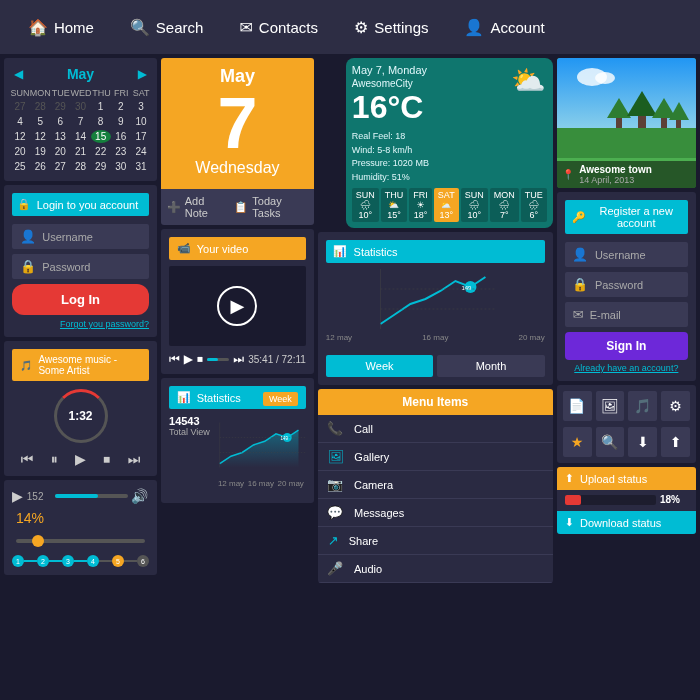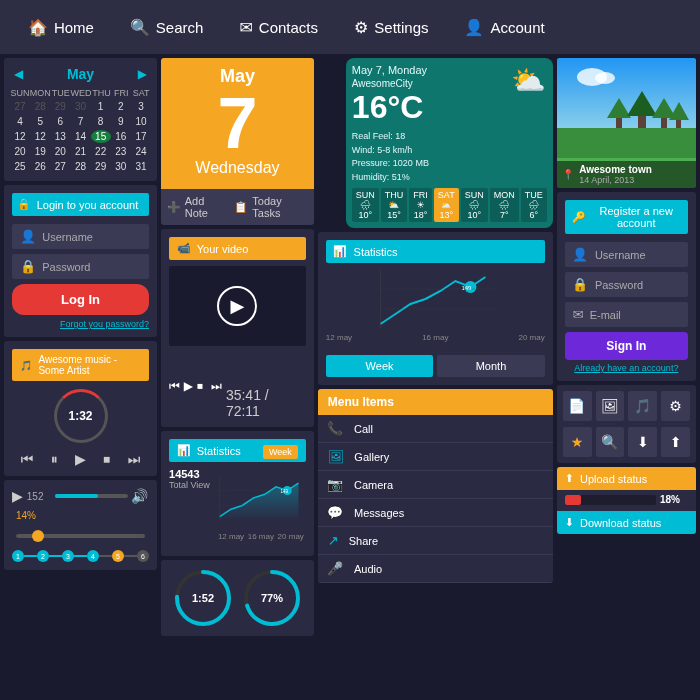--- a/index.html
+++ b/index.html
@@ -221,21 +221,21 @@
       display: flex;
       align-items: center;
       justify-content: center;
       cursor: pointer;
       font-size: 18px;
     }
     .video-controls { display: flex; align-items: center; gap: 4px; font-size: 10px; }
     .vid-ctrl-icon { font-size: 12px; cursor: pointer; }
     .vid-progress { flex: 1; height: 3px; background: #555; border-radius: 2px; position: relative; }
     .vid-progress-fill { height: 100%; background: #00bcd4; width: 49%; border-radius: 2px; }
-    .vid-time { font-size: 14px; color: #ccc; margin-top: 35px; }
+    .vid-time { font-size: 10px; color: #ccc; }
 
     
     .stats-widget {
       background: #2a2a42;
       padding: 8px;
       border-radius: 3px;
     }
     .stats-title-row {
       background: #00bcd4;
       padding: 5px 8px;
@@ -360,20 +360,21 @@
       align-items: center;
     }
     .circ-timer { text-align: center; }
     .circ-timer svg { display: block; margin: 0 auto; }
 
     
     .menu-widget {
       background: #2a2a42;
       border-radius: 3px;
       overflow: hidden;
+      text-align: center;
     }
     .menu-header {
       background: #f5a623;
       padding: 6px 10px;
       font-size: 12px;
       font-weight: bold;
     }
     .menu-item {
       display: flex;
       align-items: center;
@@ -625,21 +626,21 @@
     <div class="bottom-controls">
       <div class="progress-row">
         <span class="progress-icon">▶</span>
         <span style="font-size:10px;color:#aaa;min-width:24px;">152</span>
         <div class="progress-track">
           <div class="progress-fill" style="width:60%"></div>
         </div>
         <span class="progress-icon">🔊</span>
       </div>
       <div style="padding: 0 4px;">
-        <div style="font-size:10px;color:#f5a623;margin-bottom:3px;">14%</div>
+        <div style="font-size:14px;color:#f5a623;margin-bottom:3px;">14%</div>
         <input type="range" class="custom-slider" value="14" style="">
       </div>
       <div class="step-row">
         <div class="step-dot active">
             <span style="font-size:7px">1</span>
           </div>
         <div class="step-line active"></div>
         <div class="step-dot active">
             <span style="font-size:7px">2</span>
           </div>
@@ -737,36 +738,20 @@
           </svg>
           <div style="display:flex;justify-content:space-between;font-size:8px;color:#888;padding:0 2px;">
             <span>12 may</span>
             <span>16 may</span>
             <span>20 may</span>
           </div>
         </div>
       </div>
     </div>
 
-    <div class="timers-widget">
-      <div class="circ-timer">
-        <svg width="60" height="60" viewBox="0 0 60 60">
-          <circle cx="30" cy="30" r="26" fill="none" stroke="#333" stroke-width="4"></circle>
-          <circle cx="30" cy="30" r="26" fill="none" stroke="#00bcd4" stroke-width="4" stroke-dasharray="163" stroke-dashoffset="40" stroke-linecap="round" transform="rotate(-90 30 30)"></circle>
-          <text x="30" y="34" text-anchor="middle" fill="white" font-size="11" font-weight="bold">1:52</text>
-        </svg>
-      </div>
-      <div class="circ-timer">
-        <svg width="60" height="60" viewBox="0 0 60 60">
-          <circle cx="30" cy="30" r="26" fill="none" stroke="#333" stroke-width="4"></circle>
-          <circle cx="30" cy="30" r="26" fill="none" stroke="#00bcd4" stroke-width="4" stroke-dasharray="163" stroke-dashoffset="49" stroke-linecap="round" transform="rotate(-90 30 30)"></circle>
-          <text x="30" y="34" text-anchor="middle" fill="white" font-size="11" font-weight="bold">77%</text>
-        </svg>
-      </div>
-    </div>
 
   </div>
 
   <div class="col3">
 
     <div class="weather-widget">
       <div style="display:flex;justify-content:space-between;align-items:flex-start;">
         <div>
           <div class="weather-header">May 7, Monday</div>
           <div style="font-size:10px;color:#e0f7fa;">AwesomeCity</div>

